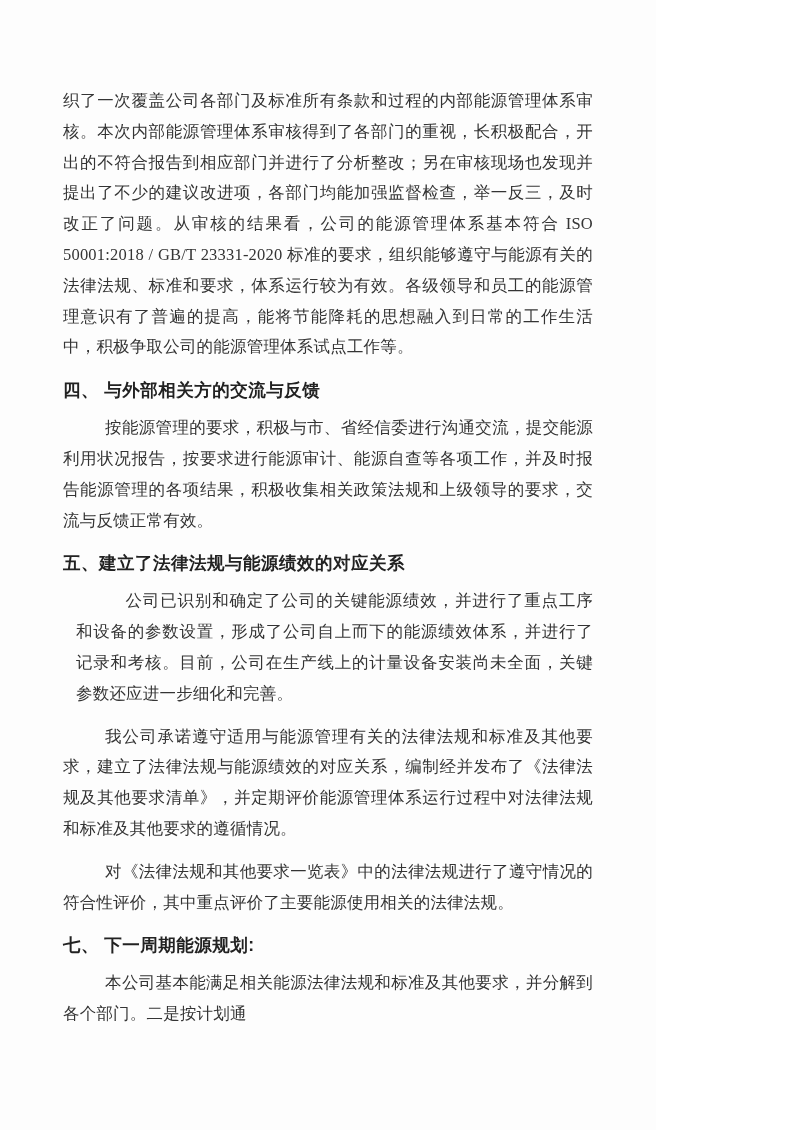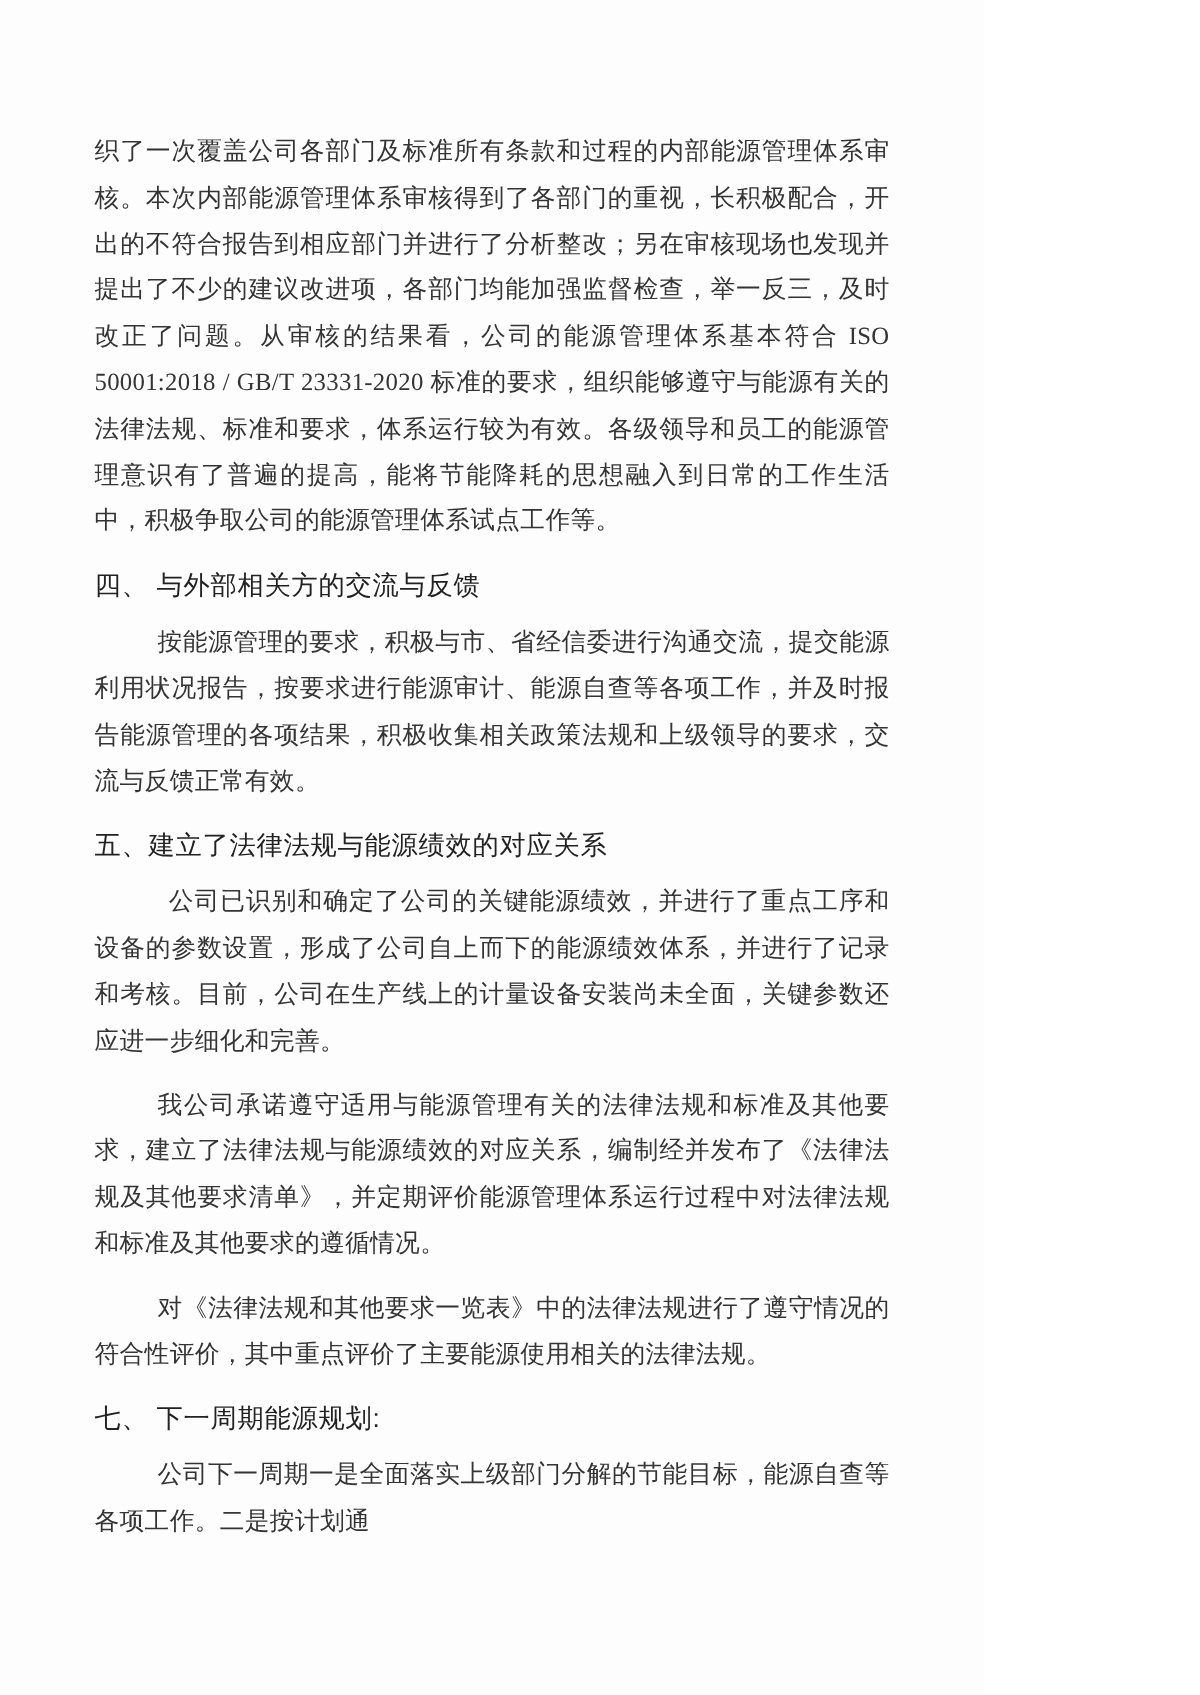--- a/index.html
+++ b/index.html
@@ -25,27 +25,28 @@
     text-align: justify;
     color: #343434;
     letter-spacing: 0.2px;
   }
   .para.indent {
     text-indent: 2.55em;
     font-family: Liberation Serif, serif;
   }
   .para.indent-lg {
     text-indent: 3em;
+    margin-left: 13px;
   }
   .heading {
     margin: 14px 0 10px 0;
     font-family: "Liberation Sans", "DejaVu Sans", sans-serif;
     font-size: 17.5px;
     line-height: 26px;
-    font-weight: normal;
+    font-weight: bold;
     color: #222222;
     letter-spacing: 0.5px;
     text-align: left;
   }
 </style>
 </head>
 <body>
 
 <div class="page">
   <p class="para">织了一次覆盖公司各部门及标准所有条款和过程的内部能源管理体系审核。本次内部能源管理体系审核得到了各部门的重视，长积极配合，开出的不符合报告到相应部门并进行了分析整改；另在审核现场也发现并提出了不少的建议改进项，各部门均能加强监督检查，举一反三，及时改正了问题。从审核的结果看，公司的能源管理体系基本符合 ISO 50001:2018 / GB/T 23331-2020 标准的要求，组织能够遵守与能源有关的法律法规、标准和要求，体系运行较为有效。各级领导和员工的能源管理意识有了普遍的提高，能将节能降耗的思想融入到日常的工作生活中，积极争取公司的能源管理体系试点工作等。</p>
@@ -60,14 +61,14 @@
 
 
   <p class="para indent">我公司承诺遵守适用与能源管理有关的法律法规和标准及其他要求，建立了法律法规与能源绩效的对应关系，编制经并发布了《法律法规及其他要求清单》，并定期评价能源管理体系运行过程中对法律法规和标准及其他要求的遵循情况。</p>
 
   <p class="para indent">对《法律法规和其他要求一览表》中的法律法规进行了遵守情况的符合性评价，其中重点评价了主要能源使用相关的法律法规。</p>
 
 
 
   <h2 class="heading">七、 下一周期能源规划:</h2>
 
-  <p class="para indent">公司下一周期一是全面落实上级部门分解的节能目标，能源自查等各项工作。二是按计划通</p>
+  <p class="para indent">本公司基本能满足相关能源法律法规和标准及其他要求，并分解到各个部门。二是按计划通</p>
 </div>
 
 </body></html>

